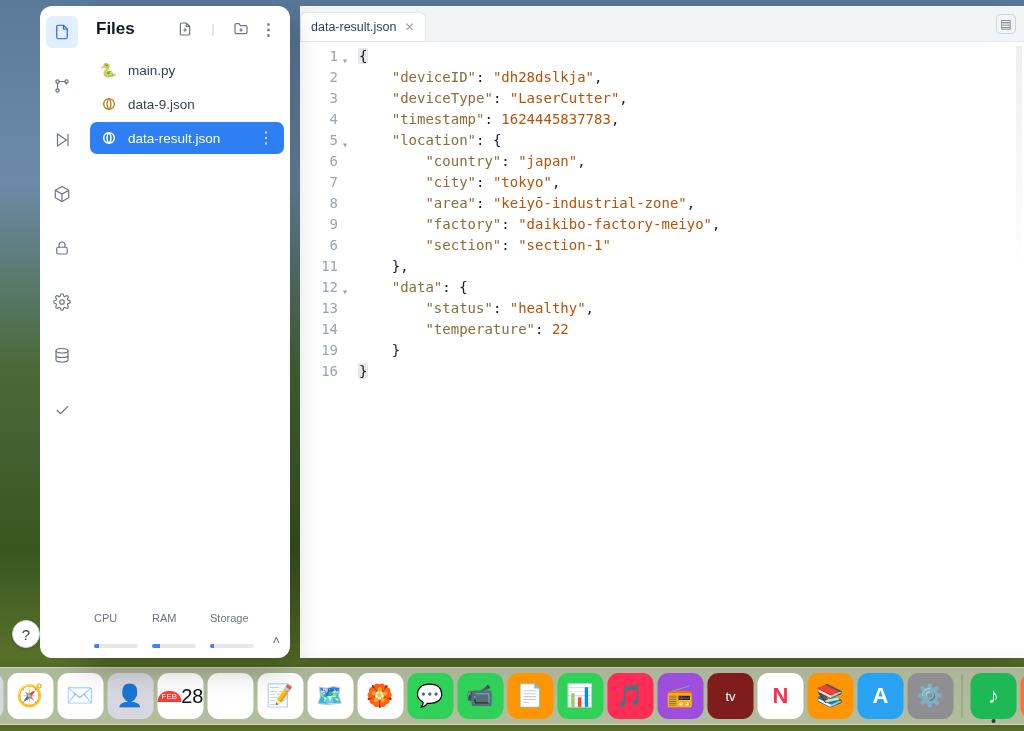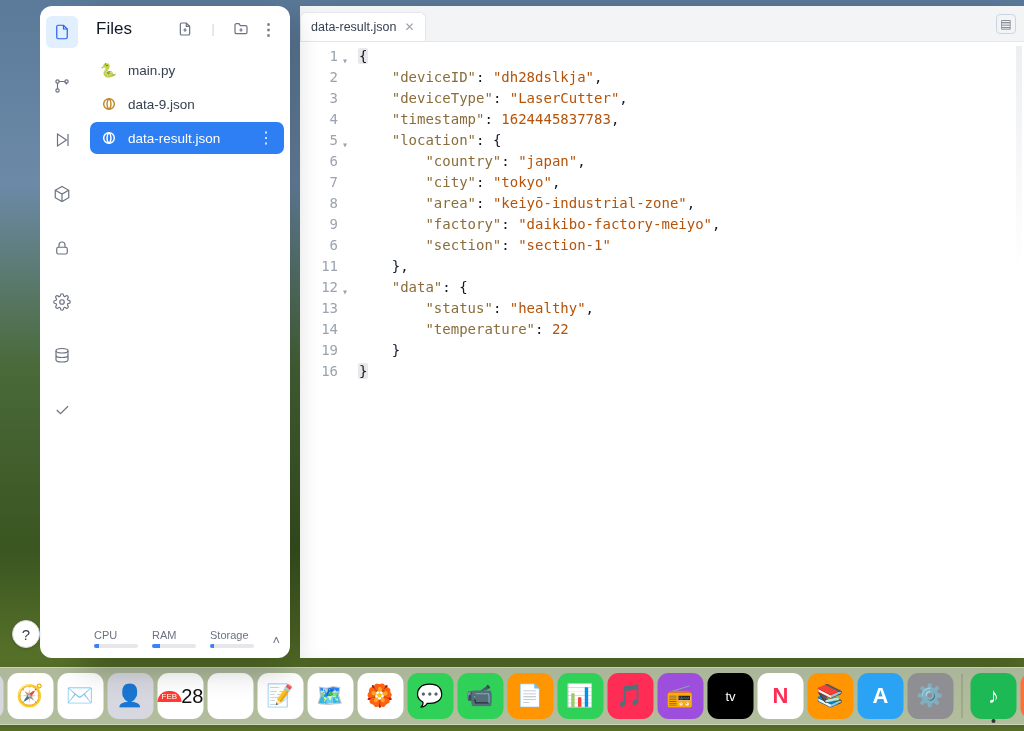--- a/index.html
+++ b/index.html
@@ -20,30 +20,30 @@
     position:absolute; left:12px; top:620px; width:28px; height:28px; background:#fff; border:1px solid #d1d5db; border-radius:50%;
     display:flex; align-items:center;justify-content:center; font-size:15px; color:#374151; z-index:5; cursor:pointer;
     box-shadow:0 1px 3px rgba(0,0,0,.15);
   }
   .files-panel {
     position:absolute; top:6px; left:84px; width:206px; height:652px; background:#fff;
     border-top-right-radius:12px; border-bottom-right-radius:12px; z-index:2;
     display:flex; flex-direction:column; box-shadow: 0 10px 30px rgba(0,0,0,.25);
   }
   .files-header { display:flex; align-items:center; justify-content:space-between; padding:12px 10px 6px 12px; }
-  .files-header h1 { font-size:17px; font-weight:400; color:#111827; }
+  .files-header h1 { font-size:17px; font-weight:700; color:#111827; }
   .files-header .hicons { display:flex; gap:6px; align-items:center; color:#6b7280;}
   .files-header .hicons span { width:22px; height:22px; display:flex;align-items:center;justify-content:center; cursor:pointer; }
   .file-list { padding:6px 6px; flex:1; }
   .file-item { display:flex; align-items:center; gap:10px; padding:7px 10px; border-radius:7px; font-size:13.5px; color:#374151; cursor:pointer; margin:2px 0;}
   .file-item.active { background:#2f7ff4; color:#fff; }
   .file-item .dots { margin-left:auto; color:rgba(255,255,255,.9); font-size:16px; line-height:0; }
   .fi-icon { width:18px; height:18px; display:inline-flex; align-items:center; justify-content:center; }
   .status-foot { display:flex; align-items:flex-end; gap:14px; padding:0 10px 10px 10px; font-size:11px; color:#6b7280;}
-  .status-foot .col { display:flex; flex-direction:column; gap:3px; }
+  .status-foot .col { display:flex; flex-direction:column; gap:20px; }
   .bar { width:44px; height:4px; border-radius:3px; background:#e5e7eb; position:relative; overflow:hidden;}
   .bar > i { position:absolute; left:0; top:0; bottom:0; background:#3b82f6; }
   .status-foot .chev { margin-left:auto; font-size:13px; color:#6b7280; cursor:pointer; }
 
   .editor-window {
     position:absolute; top:6px; left:300px; right:0; width:724px; height:652px; background:#fff; border-radius:0;
     box-shadow: 0 10px 30px rgba(0,0,0,.2);
     display:flex; flex-direction:column;
   }
   .tabbar { height:36px; background:#f3f4f6; display:flex; align-items:flex-end; border-bottom:1px solid #e5e7eb; position:relative;}
@@ -241,21 +241,21 @@
     <div class="app" style="background: rgb(255, 255, 255);">☰</div>
     <div class="app" style="background: rgb(255, 255, 255);">📝</div>
     <div class="app" style="background: rgb(255, 255, 255);">🗺️</div>
     <div class="app" style="background: rgb(255, 255, 255);">🏵️</div>
     <div class="app" style="background: rgb(48, 209, 88);">💬</div>
     <div class="app" style="background: rgb(48, 209, 88);">📹</div>
     <div class="app" style="background: rgb(255, 149, 0);">📄</div>
     <div class="app" style="background: rgb(48, 209, 88);">📊</div>
     <div class="app" style="background: rgb(255, 45, 85);">🎵</div>
     <div class="app" style="background: rgb(157, 78, 221);">📻</div>
-    <div class="app" style="background: #000000; color: rgb(255, 255, 255); font-size: 13px;">tv</div>
+    <div class="app" style="background: #7f1d1d; color: rgb(255, 255, 255); font-size: 13px;">tv</div>
     <div class="app" style="background: rgb(255, 255, 255); color: rgb(255, 45, 85); font-weight: 700;">N</div>
     <div class="app" style="background: rgb(255, 149, 0);">📚</div>
     <div class="app" style="background: rgb(42, 163, 245); font-weight: 700;">A</div>
     <div class="app" style="background: rgb(142, 142, 147);">⚙️</div>
     <div class="sep"></div>
     <div class="app dot" style="background: rgb(29, 185, 84);">♪</div>
     <div class="app dot" style="background: rgb(255, 113, 57);">🦊</div>
   </div>
 
 </body></html>

